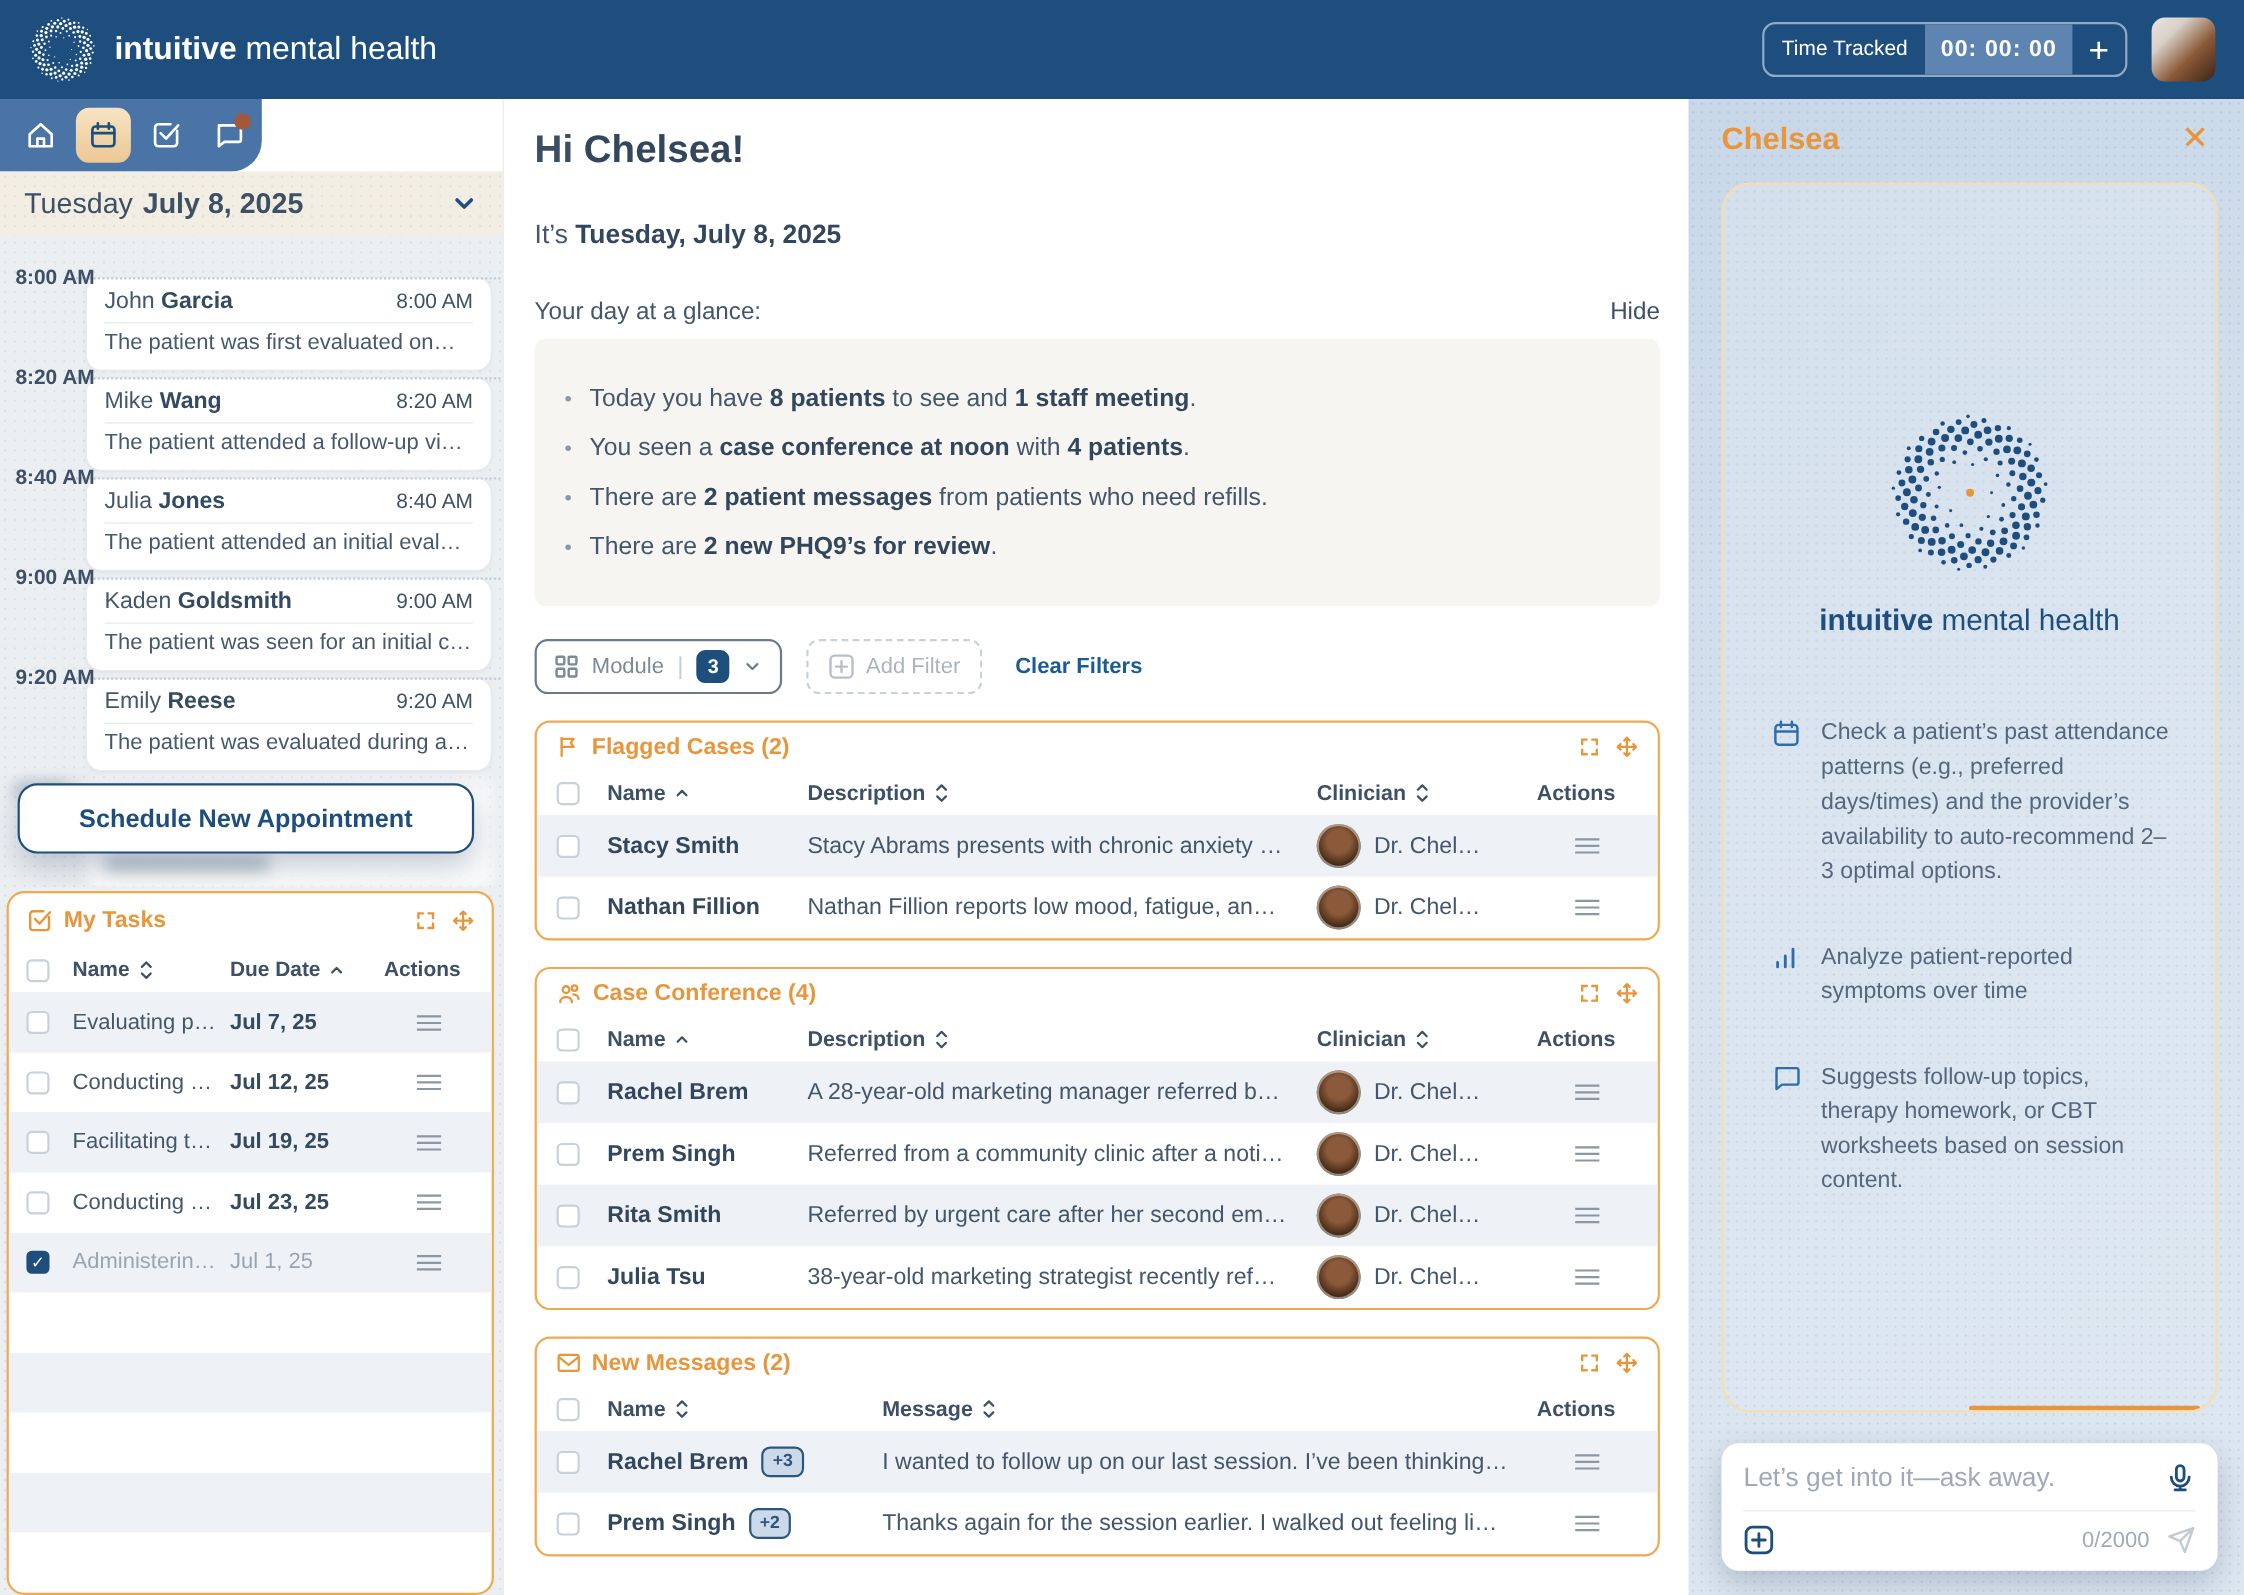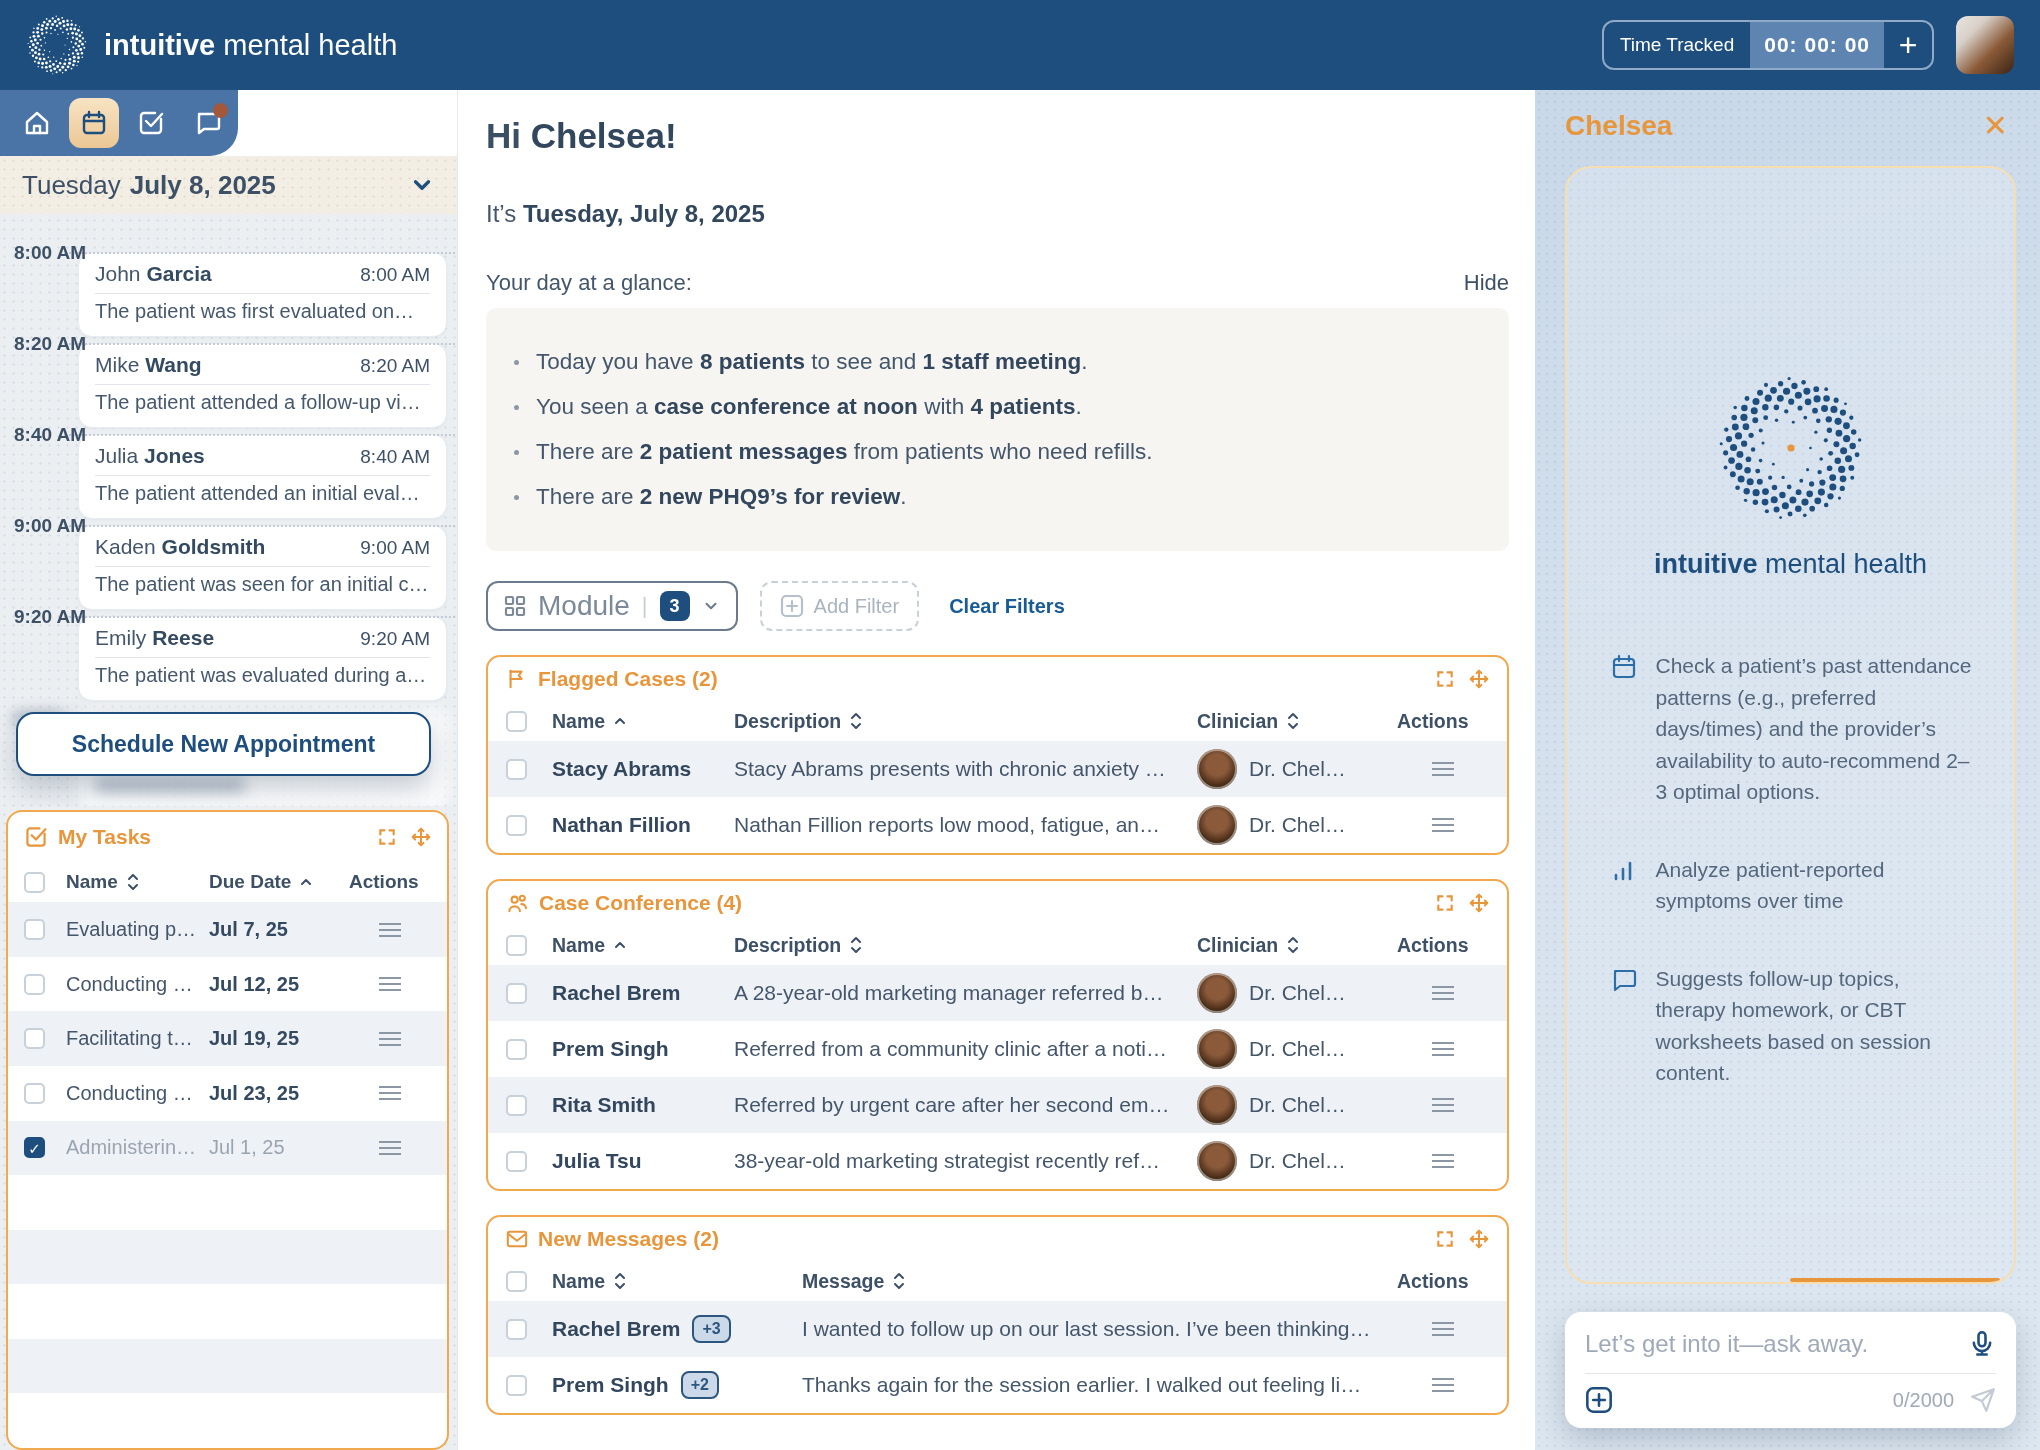--- a/index.html
+++ b/index.html
@@ -95,21 +95,21 @@
   .glance-row { margin-top:42px; display:flex; justify-content:space-between; align-items:center; font-size:22px; color:#44566B; }
   .hide-link { color:#3D5066; cursor:pointer; }
   .glance-box { margin-top:12px; background:#F7F5F1; border-radius:10px; padding:22px 28px; }
   .bullet { display:flex; align-items:baseline; font-size:22.5px; color:#44566B; margin:19px 0; }
   .bullet .dot { width:5px; height:5px; border-radius:50%; background:#8B97A4; margin-right:17px; flex:0 0 5px; align-self:center; }
   .bullet .b { font-weight:700; color:#32475D; }
 
   .filter-row { margin-top:30px; display:flex; align-items:center; }
   .module-select { display:flex; align-items:center; gap:12px; height:50px; padding:0 16px;
     border:2px solid #6B7B8C; border-radius:12px; cursor:pointer; }
-  .module-label { font-size:28px; color:#7B8998;text-align:right; }
+  .module-label { font-size:20px; color:#7B8998;text-align:right; }
   .pipe { color:#C5CDD6; font-size:22px; }
   .count-badge { min-width:30px; height:30px; background:#1D4E7D; border-radius:8px; color:#fff;
     font-size:18px; font-weight:700; display:flex; align-items:center; justify-content:center; padding:0 6px; }
   .add-filter { margin-left:22px; display:flex; align-items:center; gap:10px; height:50px; padding:0 18px;
     border:2px dashed #C8D0D9; border-radius:12px; color:#A9B4BF; font-size:20px; cursor:pointer; background:none; font-family:inherit; }
   .clear-filters { margin-left:30px; color:#195C95; font-weight:700; font-size:20px; cursor:pointer; background:none; border:none; font-family:inherit; }
 
   .panel { margin-top:24px; border:2px solid #F0A94E; border-radius:14px; overflow:hidden; background:#fff; }
   .panel-head { display:flex; align-items:center; gap:10px; padding:10px 18px; }
   .panel-title { color:#E8963C; font-size:21px; font-weight:700; flex:1; }
@@ -593,21 +593,21 @@
               <svg class="sort-ic" width="14" height="20" viewBox="0 0 14 20" fill="none" stroke="#3D5066" stroke-width="2" stroke-linecap="round" stroke-linejoin="round">
                 <path d="M3 7l4-4 4 4 M3 13l4 4 4-4"></path>
               </svg>
             </span>
           <span class="hdr-cell">
               <span>Actions</span>
             </span>
         </div>
         <div class="grid5 trow alt">
           <span class="cb"></span>
-          <span class="cell-name">Stacy Abrams</span>
+          <span class="cell-name">Stacy Smith</span>
           <span class="cell-desc">Stacy Abrams presents with chronic anxiety and sleep issu…</span>
           <span class="cell-clin">
               <span class="av"></span>
               <span>Dr. Chel…</span>
             </span>
           <svg class="ham" width="26" height="18" viewBox="0 0 26 18" stroke="#8B97A4" stroke-width="2">
               <path d="M2 3h22 M2 9h22 M2 15h22"></path>
             </svg>
         </div>
         <div class="grid5 trow">

